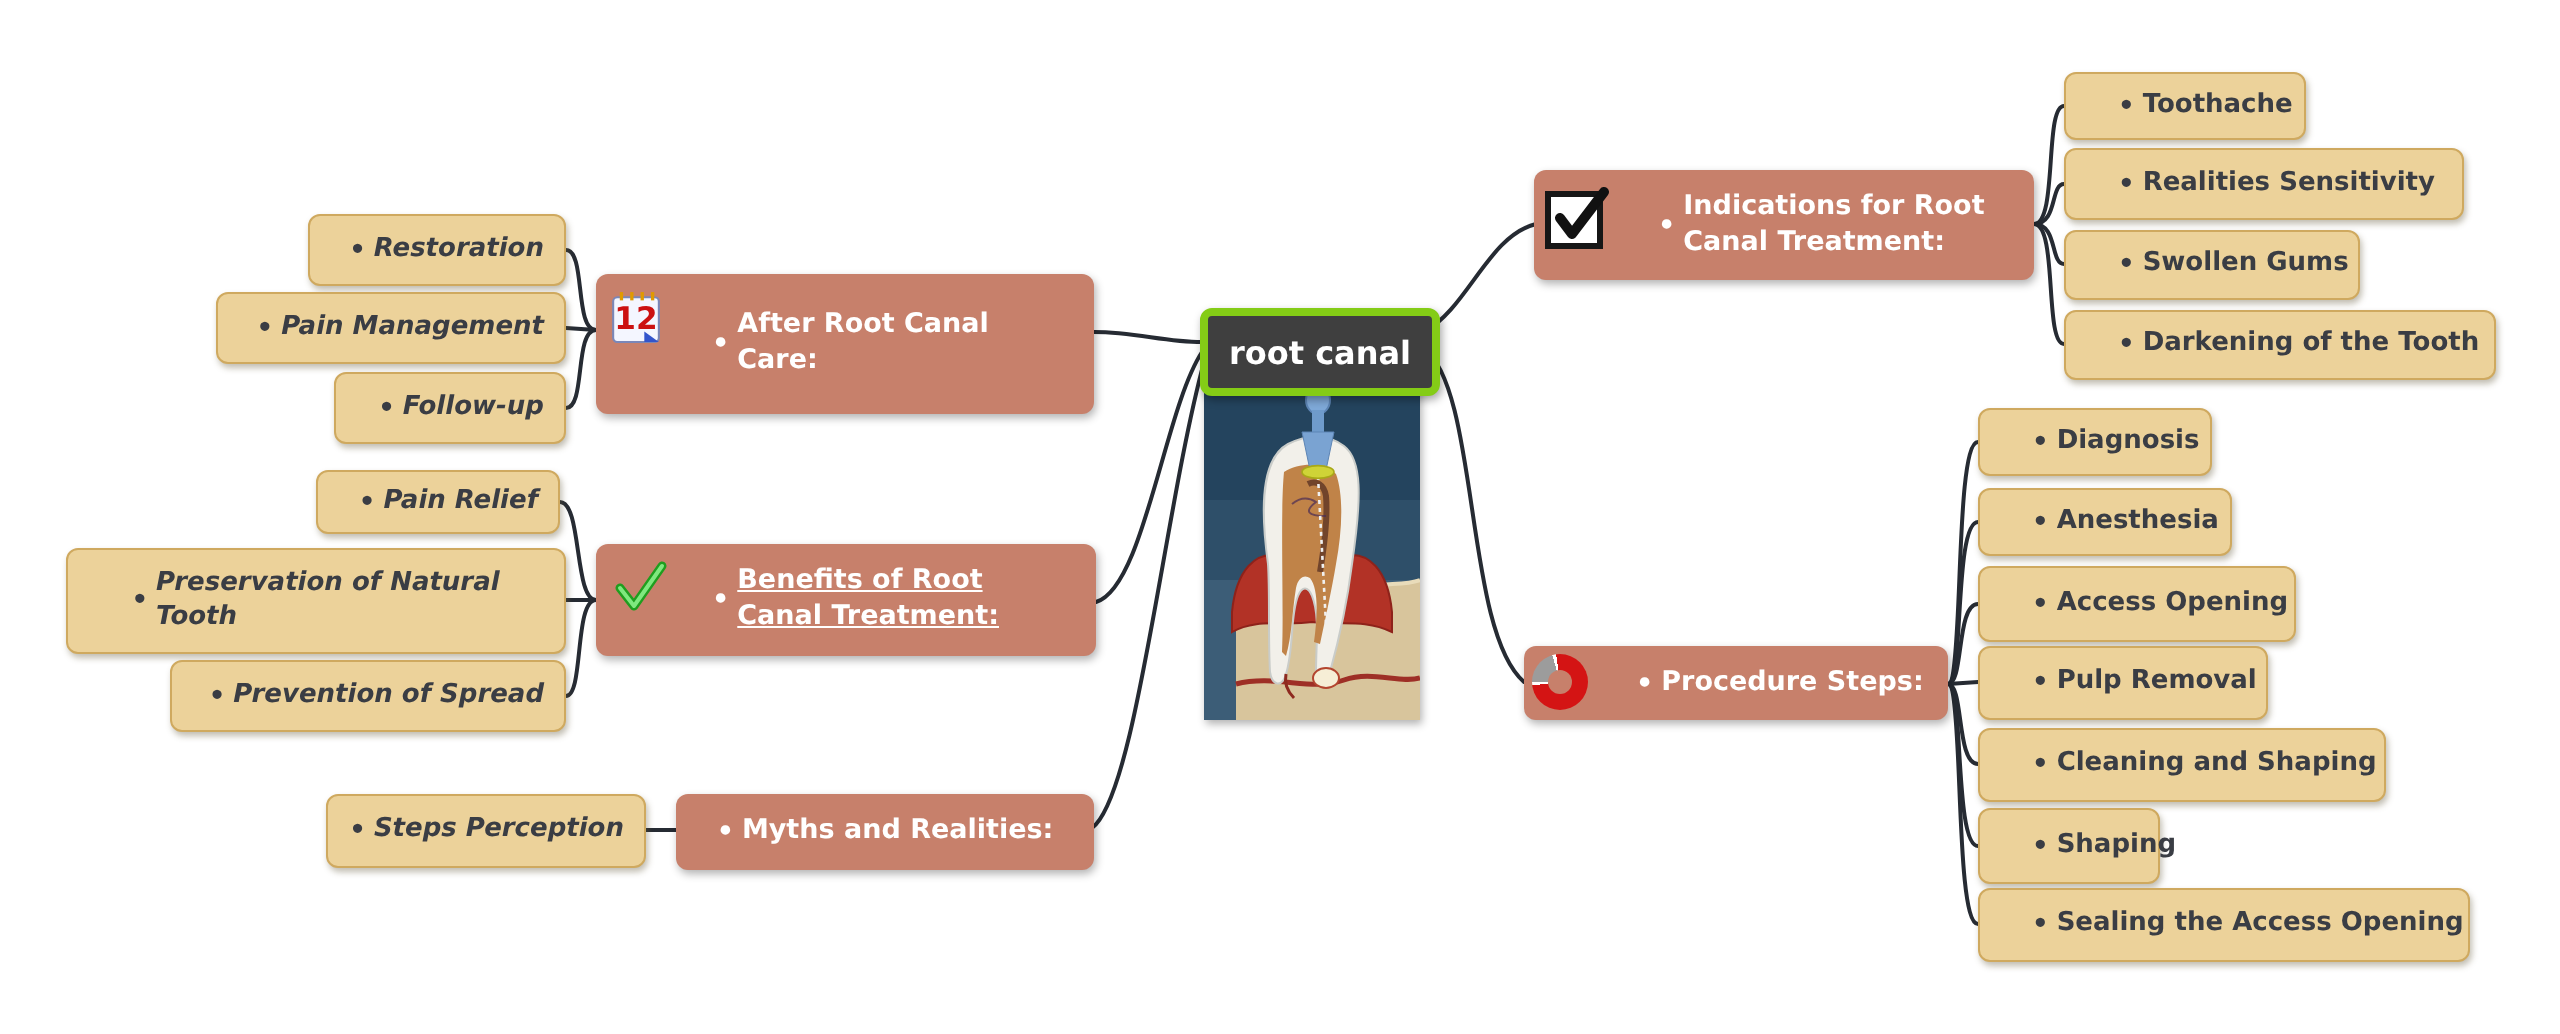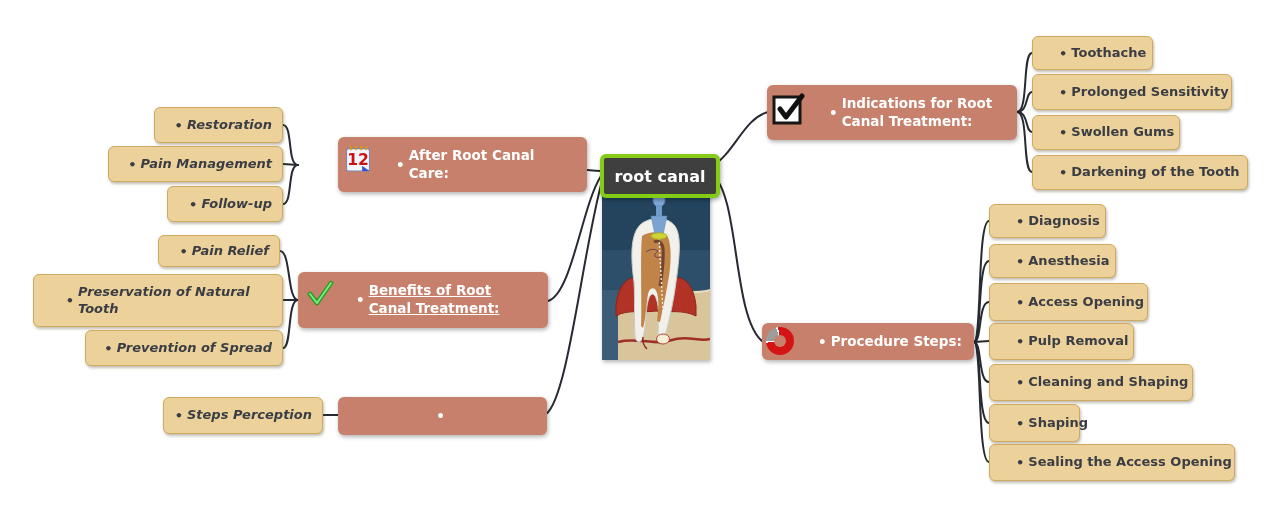--- a/index.html
+++ b/index.html
@@ -90,21 +90,21 @@
     <span class="txt">Restoration</span>
   </div>
   <div class="node tan ralign" style="left:108px;top:146px;width:175px;height:36px;">
     <span class="bullet">•</span>
     <span class="txt">Pain Management</span>
   </div>
   <div class="node tan ralign" style="left:167px;top:186px;width:116px;height:36px;">
     <span class="bullet">•</span>
     <span class="txt">Follow-up</span>
   </div>
-  <div class="node topic" style="left:298px;top:137px;width:249px;height:55px;padding-left:58px;margin-left:40px;">
+  <div class="node topic" style="left:298px;top:137px;width:249px;height:70px;padding-left:58px;">
     <svg class="icon" style="left:7px;top:8px;" width="26" height="27" viewBox="0 0 24 26">
       <rect x="1" y="3.5" width="22" height="21.5" rx="2" fill="#f4f6ff" stroke="#7a87b8"></rect>
       <g stroke="#e09a00" stroke-width="1.6">
         <line x1="5" y1="1" x2="5" y2="5"></line>
           <line x1="10" y1="1" x2="10" y2="5"></line>
         <line x1="15" y1="1" x2="15" y2="5"></line>
           <line x1="20" y1="1" x2="20" y2="5"></line>
       </g>
       <text x="12" y="19" font-size="15" font-weight="bold" fill="#cc1111" text-anchor="middle">12</text>
       <path d="M16,20 L23,25 L16,25 Z" fill="#3355cc"></path>
@@ -133,37 +133,38 @@
     <span class="bullet">•</span>
     <span class="txt" style="max-width:150px;text-decoration:underline;">Benefits of Root Canal Treatment:</span>
   </div>
 
   <div class="node tan ralign" style="left:163px;top:397px;width:160px;height:37px;">
     <span class="bullet">•</span>
     <span class="txt">Steps Perception</span>
   </div>
   <div class="node topic centered" style="left:338px;top:397px;width:209px;height:38px;">
     <span class="bullet">•</span>
+    <span class="txt">Myths and Realities:</span>
   </div>
 
   <div class="node topic" style="left:767px;top:85px;width:250px;height:55px;padding-left:62px;">
     <svg class="icon" style="left:5px;top:8px;" width="34" height="32" viewBox="0 0 34 32">
       <rect x="2" y="4" width="26" height="26" fill="#ffffff" stroke="#161616" stroke-width="3"></rect>
       <path d="M8,16 L14,24 L30,3" fill="none" stroke="#111111" stroke-width="5" stroke-linecap="round" stroke-linejoin="round"></path>
     </svg>
     <span class="bullet">•</span>
     <span class="txt" style="max-width:160px;">Indications for Root Canal Treatment:</span>
   </div>
   <div class="node tan lalign" style="left:1032px;top:36px;width:121px;height:34px;">
     <span class="bullet">•</span>
     <span class="txt">Toothache</span>
   </div>
   <div class="node tan lalign" style="left:1032px;top:74px;width:200px;height:36px;">
     <span class="bullet">•</span>
-    <span class="txt">Prolonged Sensitivity</span>
+    <span class="txt">Realities Sensitivity</span>
   </div>
   <div class="node tan lalign" style="left:1032px;top:115px;width:148px;height:35px;">
     <span class="bullet">•</span>
     <span class="txt">Swollen Gums</span>
   </div>
   <div class="node tan lalign" style="left:1032px;top:155px;width:216px;height:35px;">
     <span class="bullet">•</span>
     <span class="txt">Darkening of the Tooth</span>
   </div>
 

